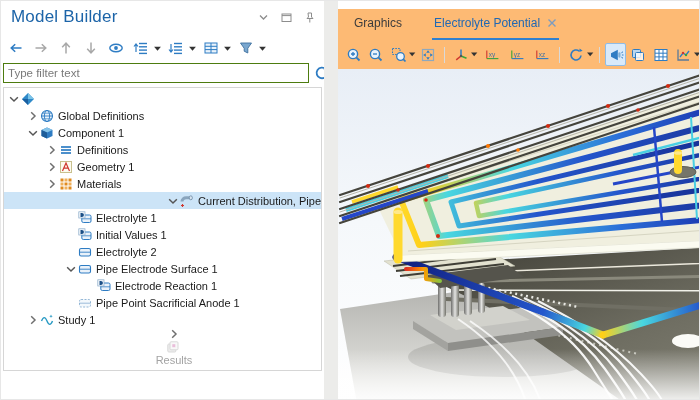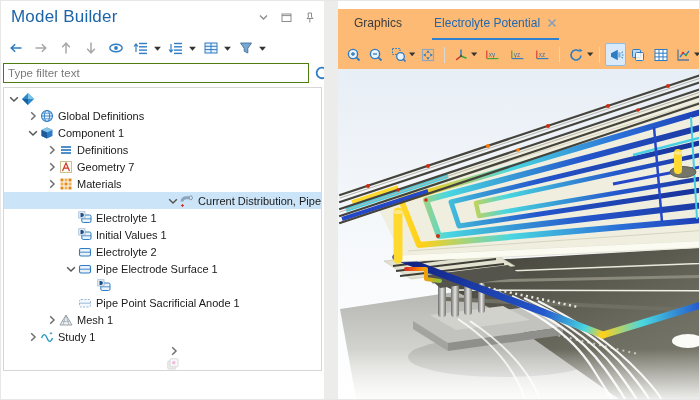--- a/index.html
+++ b/index.html
@@ -228,21 +228,21 @@
             <svg viewBox="0 0 10 10">
               <path d="M3.5 1.8l3.2 3.2-3.2 3.2" fill="none" stroke="#6e6e6e" stroke-width="1.2"></path>
             </svg>
           </span>
           <span class="ticon">
             <svg viewBox="0 0 14 14">
               <rect x="1.5" y="1.5" width="11" height="11" fill="#fdfbef" stroke="#c9c18f"></rect>
               <path d="M3.5 11L7 3l3.5 8M4.8 8.2h4.4" fill="none" stroke="#d0372f" stroke-width="1.2"></path>
             </svg>
           </span>
-          <span class="tlabel">Geometry 7</span>
+          <span class="tlabel">Geometry 1</span>
         </div>
         <div class="tree-row" style="padding-left: 42px; align-items: center;">
           <span class="expander">
             <svg viewBox="0 0 10 10">
               <path d="M3.5 1.8l3.2 3.2-3.2 3.2" fill="none" stroke="#6e6e6e" stroke-width="1.2"></path>
             </svg>
           </span>
           <span class="ticon">
             <svg viewBox="0 0 14 14">
               <g fill="#e08a1e">
@@ -326,44 +326,31 @@
         <div class="tree-row" style="padding-left: 80px;">
           <span class="expander"></span>
           <span class="ticon">
             <svg viewBox="0 0 14 14">
               <rect x="3.8" y="4" width="9.2" height="7.5" rx="1.5" fill="#eaf2fa" stroke="#2e7cc3"></rect>
               <line x1="3.8" y1="7.8" x2="13" y2="7.8" stroke="#2e7cc3" stroke-width="0.8"></line>
               <rect x="0.8" y="0.8" width="6.2" height="6.2" fill="#f4f8fc" stroke="#88a8c8" stroke-width="0.7"></rect>
               <path d="M2.5 2v4h1.4c1.2 0 2-.8 2-2s-.8-2-2-2z" fill="#1b4f86"></path>
             </svg>
           </span>
+          <span class="tlabel">Electrode Reaction 1</span>
         </div>
         <div class="tree-row" style="padding-left: 61px;">
           <span class="expander"></span>
           <span class="ticon">
             <svg viewBox="0 0 14 14">
               <rect x="1.5" y="3.5" width="11" height="7.5" rx="1.6" fill="#f3f8fc" stroke="#92b6d6" stroke-width="1" stroke-dasharray="2 1.4"></rect>
               <line x1="1.5" y1="7.2" x2="12.5" y2="7.2" stroke="#92b6d6" stroke-width="0.9"></line>
             </svg>
           </span>
           <span class="tlabel">Pipe Point Sacrificial Anode 1</span>
-        </div>
-        <div class="tree-row" style="padding-left: 42px;">
-          <span class="expander">
-            <svg viewBox="0 0 10 10">
-              <path d="M3.5 1.8l3.2 3.2-3.2 3.2" fill="none" stroke="#6e6e6e" stroke-width="1.2"></path>
-            </svg>
-          </span>
-          <span class="ticon">
-            <svg viewBox="0 0 14 14">
-              <path d="M7 2L13 12H1z" fill="#eceff1" stroke="#9aa3ab"></path>
-              <path d="M7 2L4 12M7 2l3 10M3.2 8.4h7.6" stroke="#9aa3ab" stroke-width="0.7" fill="none"></path>
-            </svg>
-          </span>
-          <span class="tlabel">Mesh 1</span>
         </div>
         <div class="tree-row" style="padding-left: 23px;">
           <span class="expander">
             <svg viewBox="0 0 10 10">
               <path d="M3.5 1.8l3.2 3.2-3.2 3.2" fill="none" stroke="#6e6e6e" stroke-width="1.2"></path>
             </svg>
           </span>
           <span class="ticon">
             <svg viewBox="0 0 14 14">
               <path d="M1.5 8c1.8-4.5 3.7-4.5 5.5 0s3.7 4.5 5.5 0" fill="none" stroke="#2a9bc4" stroke-width="1.4"></path>

